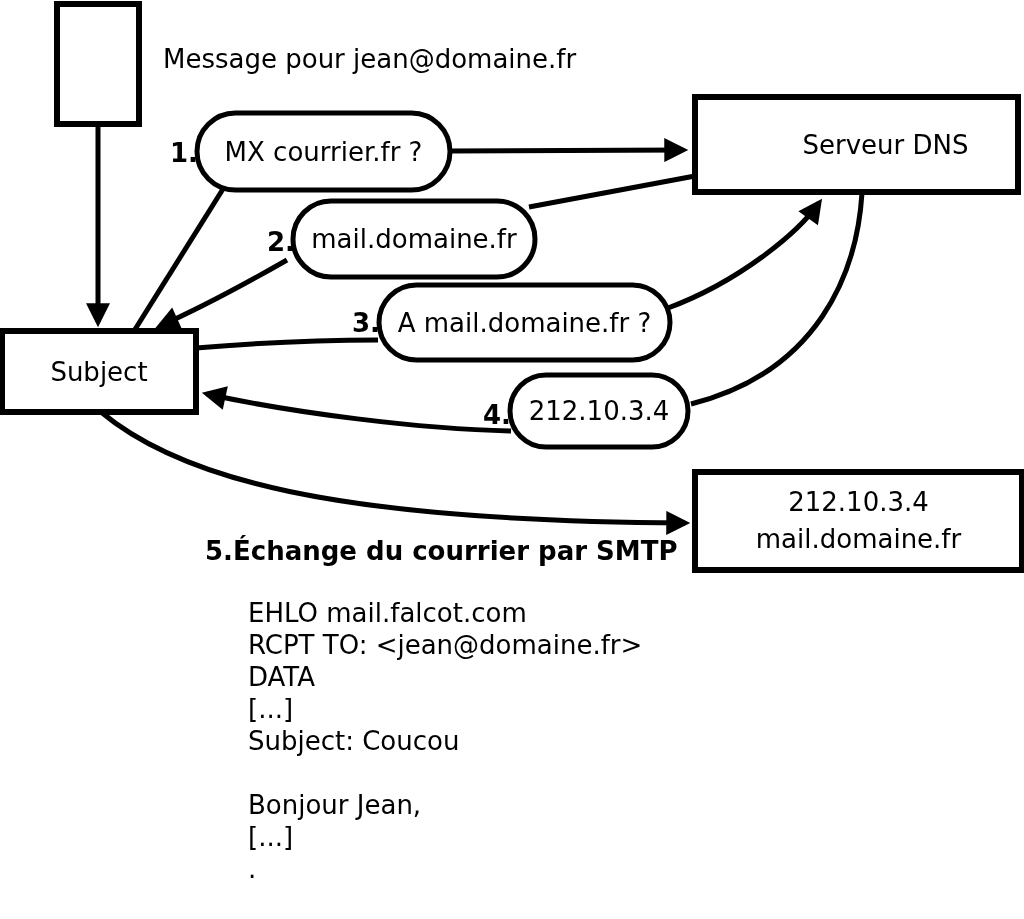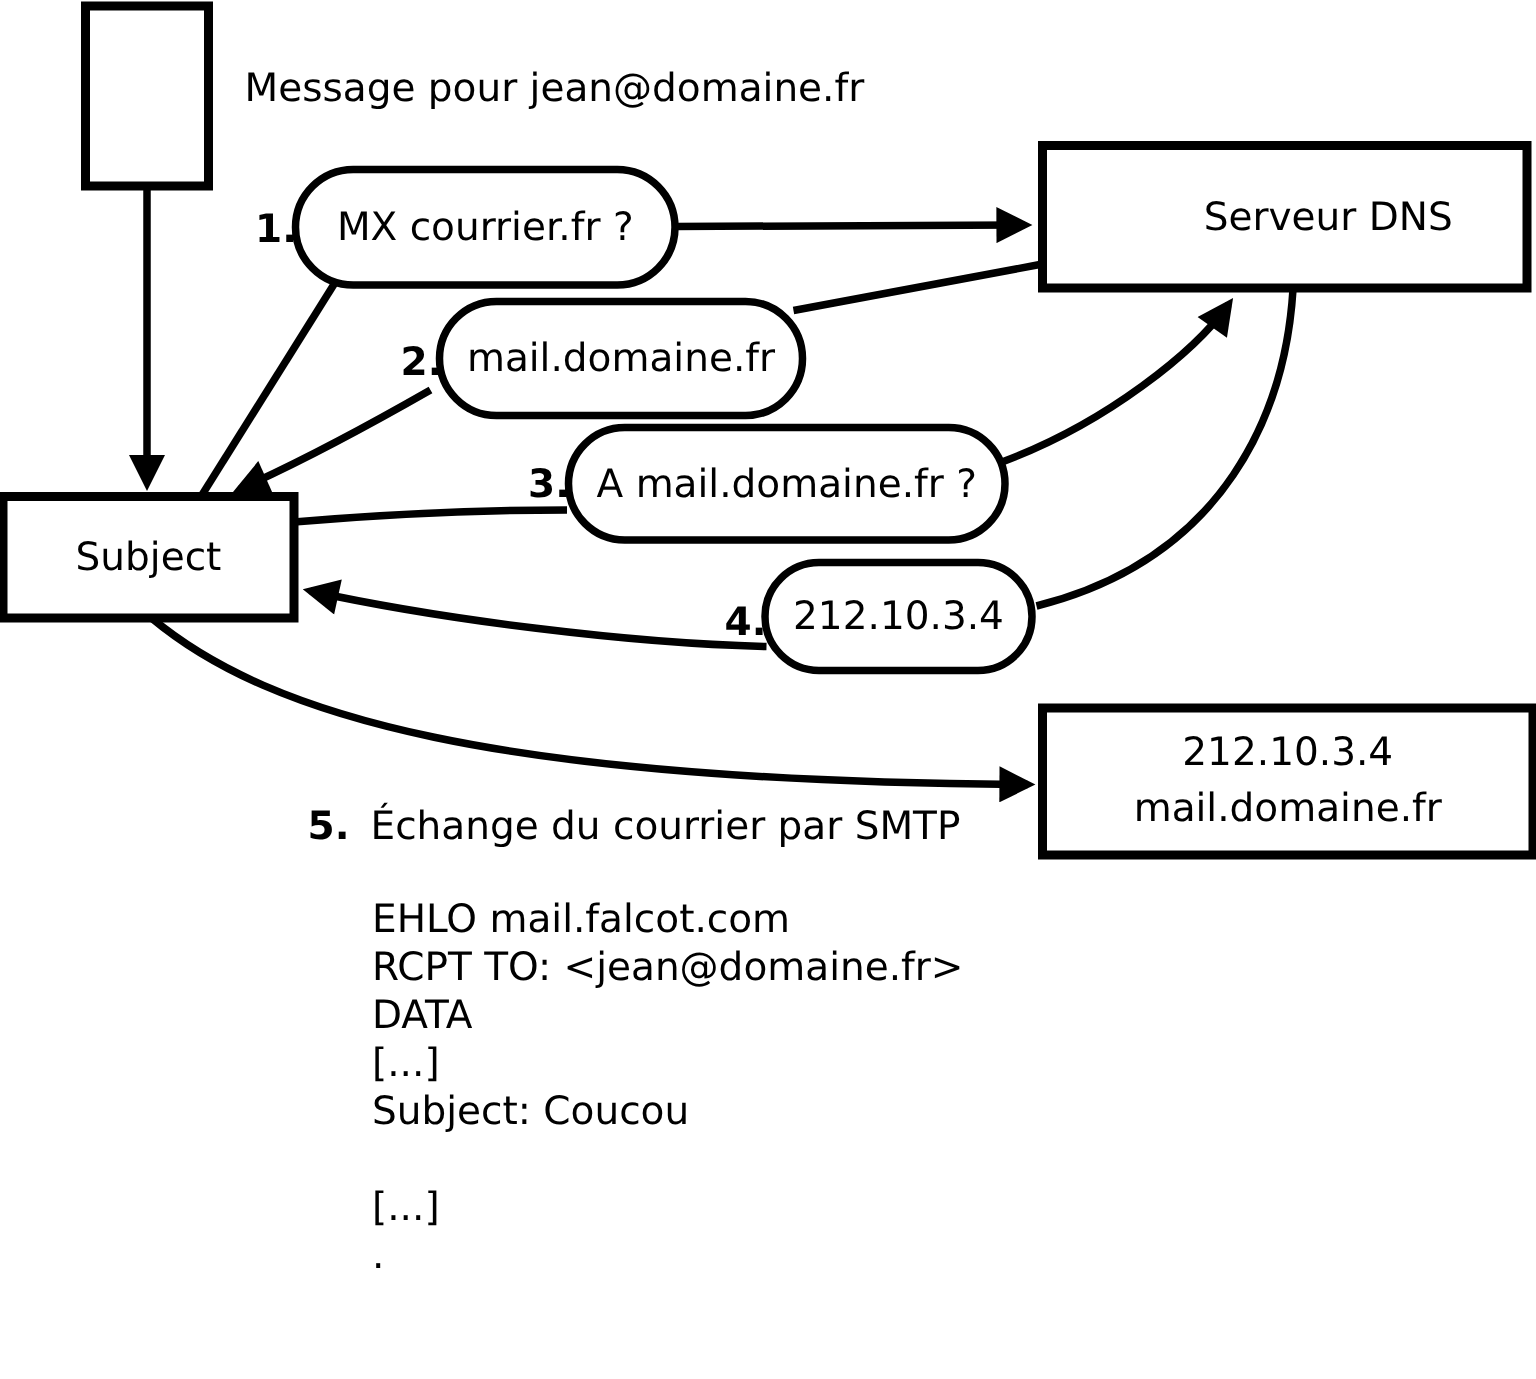--- a/index.html
+++ b/index.html
@@ -69,26 +69,27 @@
   <div class="cellc" style="left:2px;top:331px;width:194px;height:81px;">Subject</div>
 
   <div class="cellc" style="left:724px;top:97px;width:323px;height:95px;">Serveur DNS</div>
 
   <div class="cellc two-line" style="left:695px;top:472px;width:327px;height:98px;">
     <div>212.10.3.4</div>
     <div>mail.domaine.fr</div>
   </div>
 
   <div class="num" style="left:205px;top:538px;">5.</div>
-  <div class="label" style="left:247px;top:538px;">Échange du courrier par SMTP</div>
+  <div class="label" style="left:233px;top:538px;font-weight:bold;">Échange du courrier par SMTP</div>
 
   <div class="smtp">
     <div>EHLO mail.falcot.com</div>
     <div>RCPT TO: &lt;jean@domaine.fr&gt;</div>
     <div>DATA</div>
     <div>[...]</div>
     <div>Subject: Coucou</div>
     <div></div>
+    <div>Bonjour Jean,</div>
     <div>[...]</div>
     <div>.</div>
   </div>
 
 </div>
 
 </body></html>

